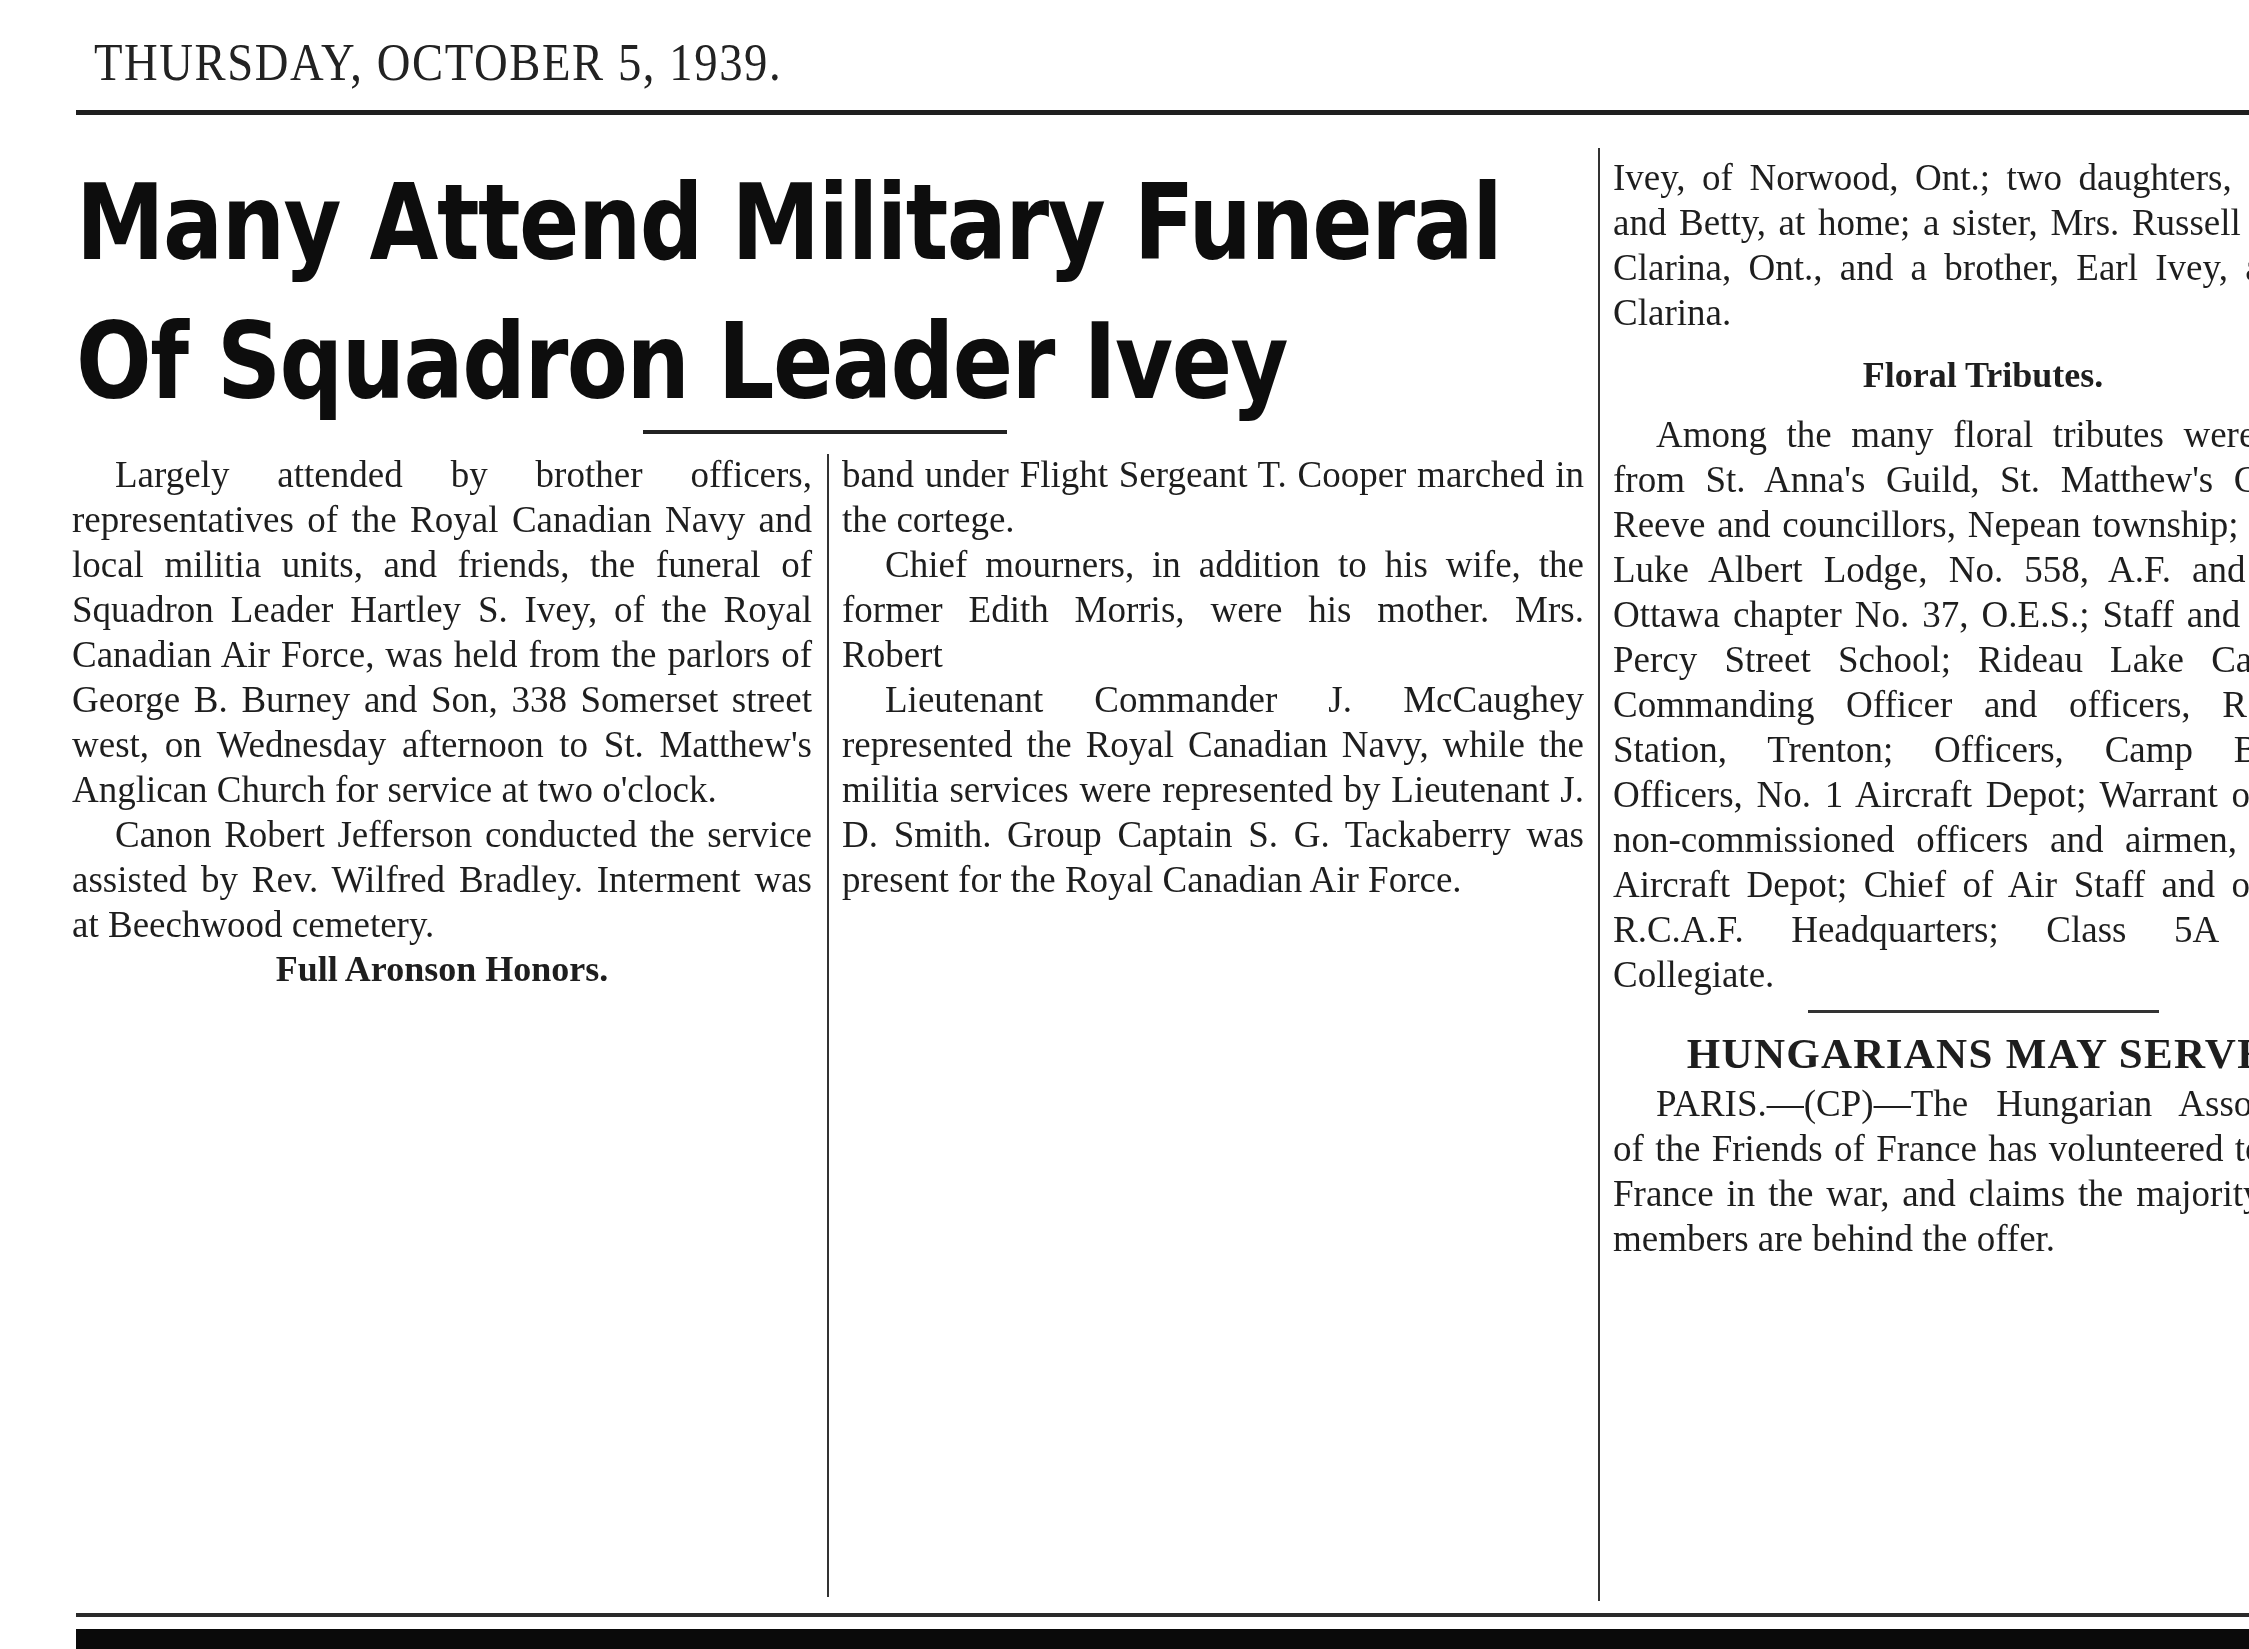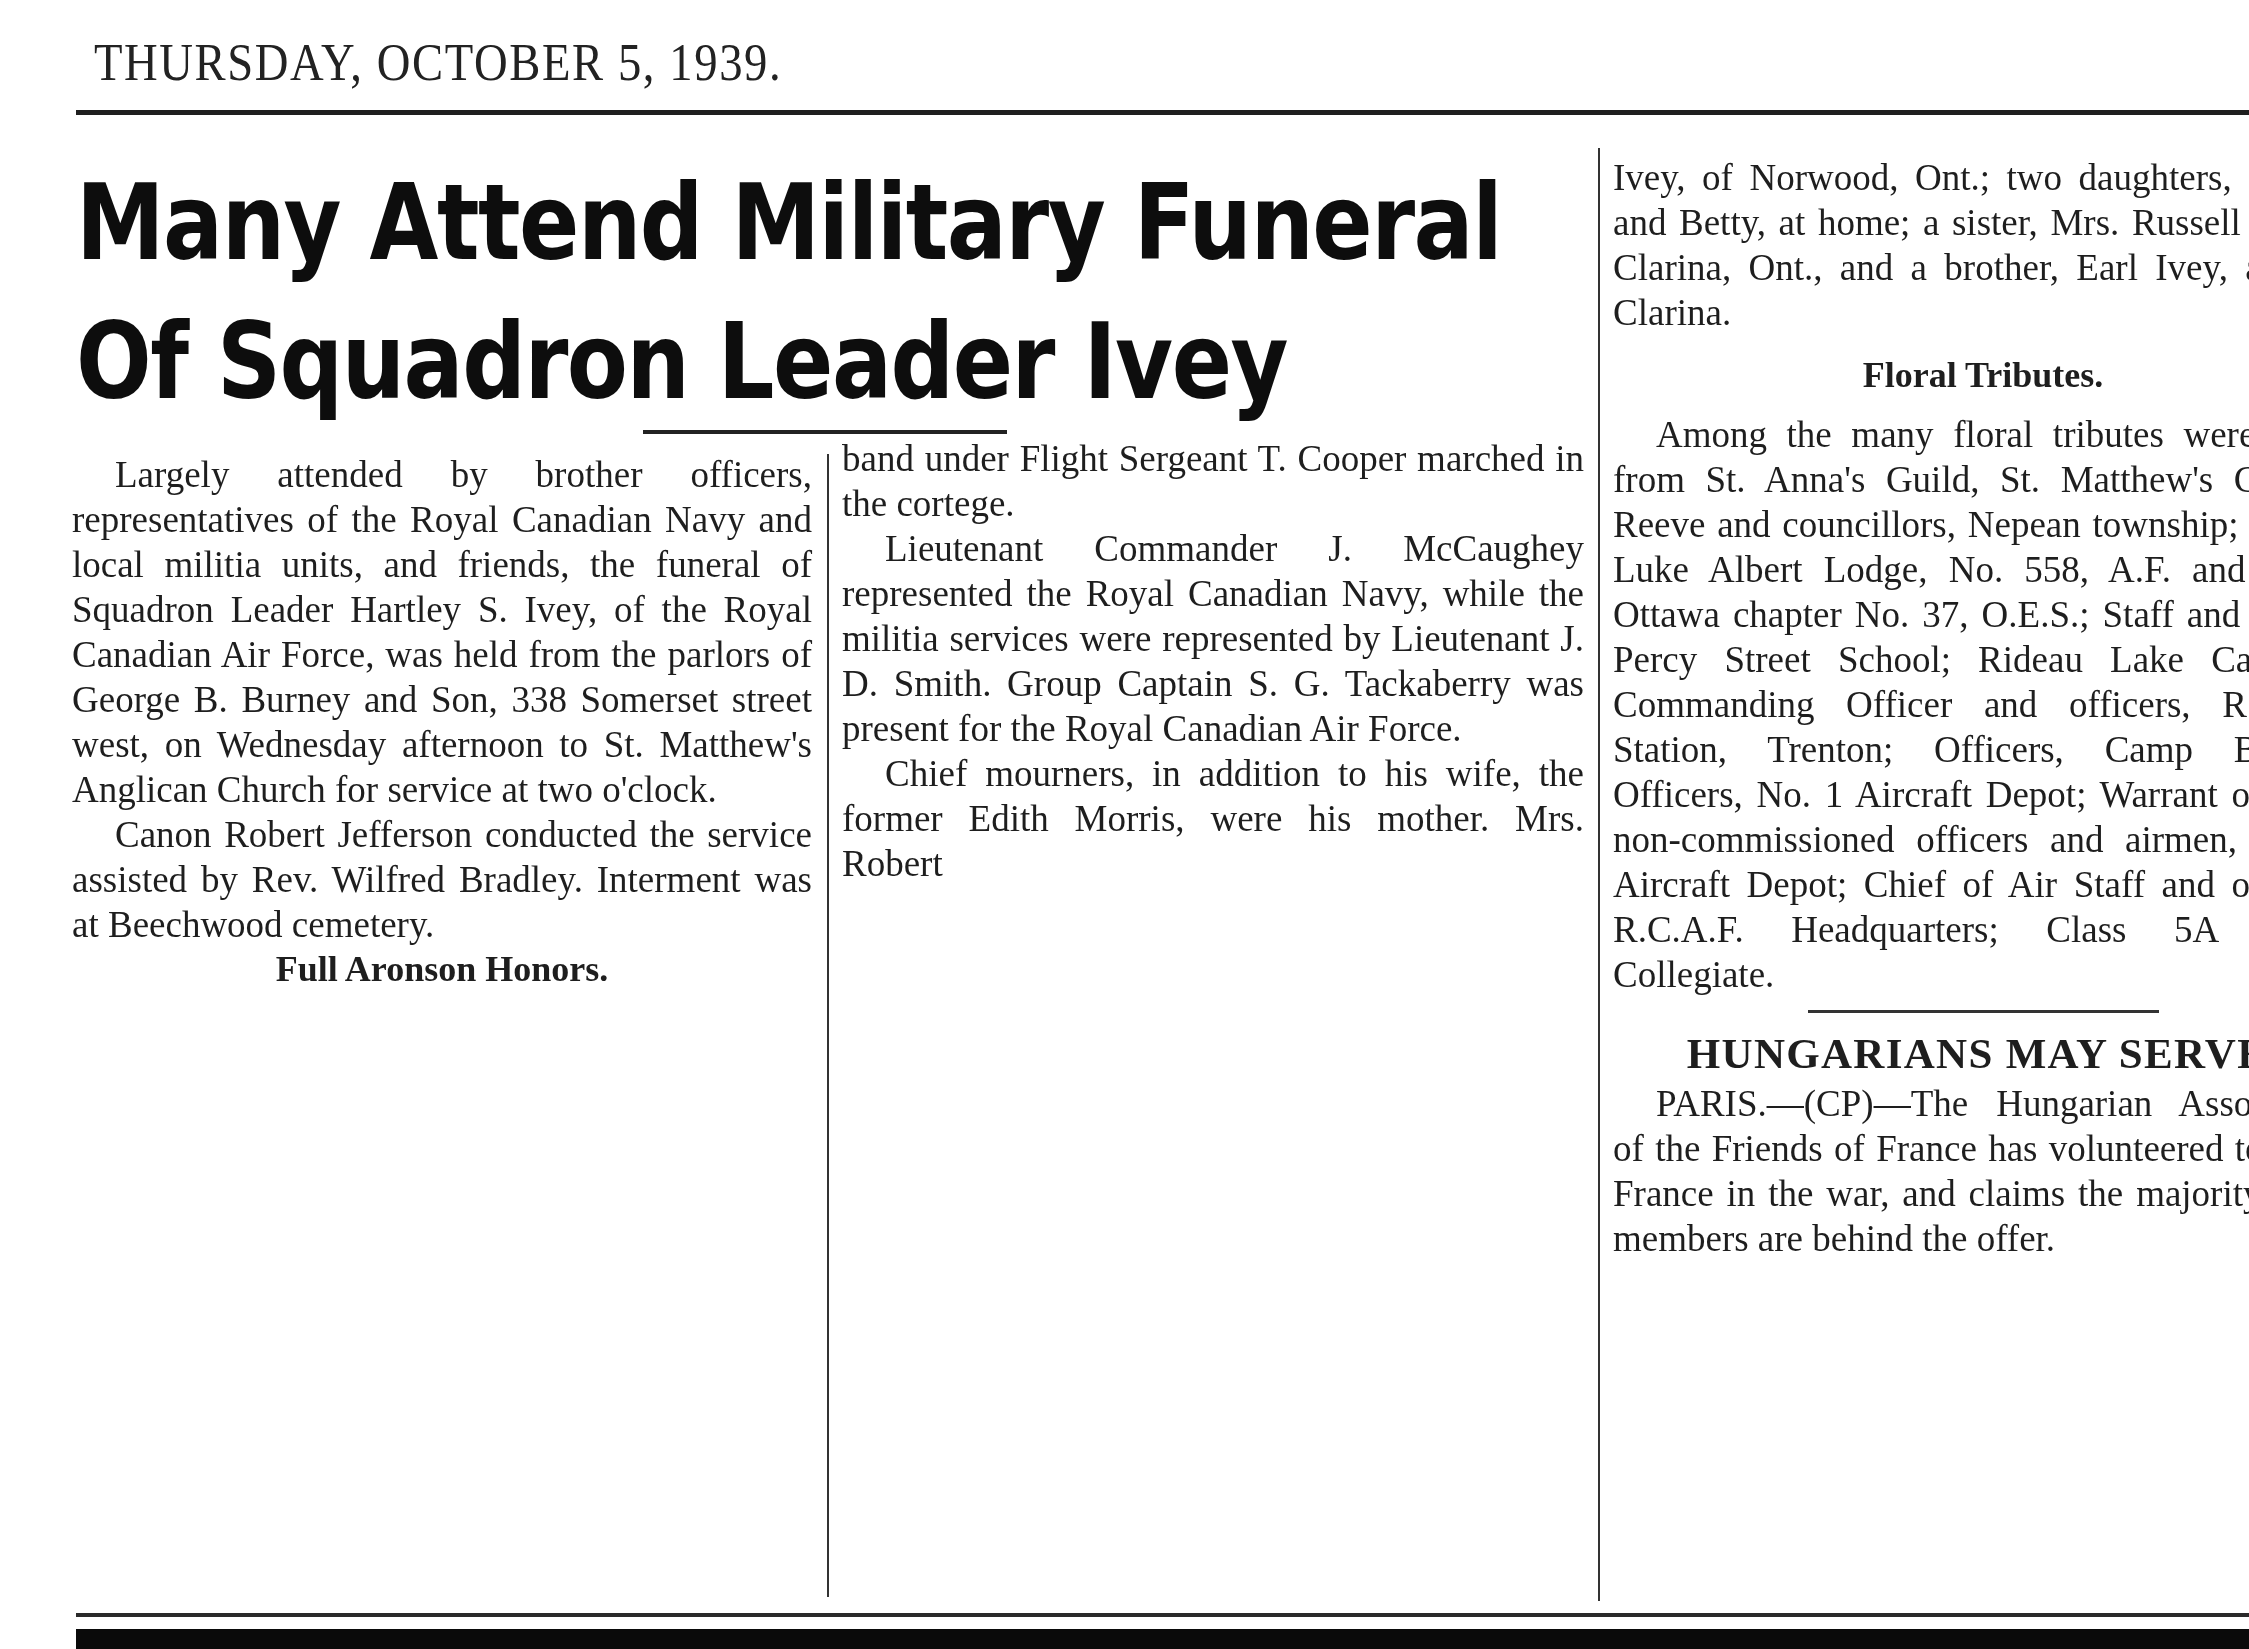--- a/index.html
+++ b/index.html
@@ -17,21 +17,21 @@
     position: absolute; left: 76px; top: 153px; width: 1489px;
     font-family: "DejaVu Sans", "Liberation Sans", sans-serif; font-weight: bold;
     font-size: 106px; line-height: 139px; letter-spacing: -1.8px; color: #0d0d0d;
     transform: scaleX(0.84); transform-origin: left top; white-space: nowrap;
   }
   .head-rule { position: absolute; left: 643px; top: 430px; width: 364px; height: 4px; background: #222; }
   .col { position: absolute; top: 452px; font-size: 37px; line-height: 45px; text-align: justify; color: #1e1e1e; }
   .col p { margin: 0; text-indent: 43px; }
   .col p.noindent { text-indent: 0; }
   .col1 { left: 72px; width: 740px; }
-  .col2 { left: 842px; width: 742px; top: 436px; }
+  .col2 { left: 842px; width: 742px; top: 452px; }
   .col3 { left: 1613px; width: 740px; top: 155px; }
   .subhead { text-align: center; font-weight: bold; font-size: 36px; margin: 7.2px 0 3.6px 0; text-indent: 0 !important; }
   .subhead-big { text-align: center; font-weight: bold; font-size: 43px; letter-spacing: 1.3px; margin: 18px 0 4.5px 0; }
   .vrule { position: absolute; width: 1.8px; background: #333; }
   .short-rule { height: 3.1px; background: #333; width: 351px; margin: 13.5px auto 13.5px auto; }
   .bottom-rule { position: absolute; left: 76px; right: 49px; top: 1613px; height: 4px; background: #2a2a2a; }
   .bottom-bar { position: absolute; left: 76px; right: 49px; top: 1629px; height: 27px; background: #0a0a0a; }
   .lead { font-weight: normal; }
 </style>
 </head>
@@ -50,22 +50,22 @@
 <div class="vrule" style="left:1598px; top:148px; height:1453px;"></div>
 
 <div class="col col1">
   <p><span class="lead">Largely</span><span> attended by brother officers, representatives of the Royal Canadian Navy and local militia units, and friends, the funeral of Squadron Leader Hartley S. Ivey, of the Royal Canadian Air Force, was held from the parlors of George B. Burney and Son, 338 Somerset street west, on Wednesday afternoon to St. Matthew's Anglican Church for service at two o'clock.</span></p>
   <p>Canon Robert Jefferson conducted the service assisted by Rev. Wilfred Bradley. Interment was at Beechwood cemetery.</p>
   <p class="subhead">Full Aronson Honors.</p>
 </div>
 
 <div class="col col2">
   <p class="noindent">band under Flight Sergeant T. Cooper marched in the cortege.</p>
+  <p>Chief mourners, in addition to his wife, the former Edith Morris, were his mother. Mrs. Robert</p>
   <p>Lieutenant Commander J. McCaughey represented the Royal Canadian Navy, while the militia services were represented by Lieutenant J. D. Smith. Group Captain S. G. Tackaberry was present for the Royal Canadian Air Force.</p>
-  <p>Chief mourners, in addition to his wife, the former Edith Morris, were his mother. Mrs. Robert</p>
 </div>
 
 <div class="col col3">
   <p class="noindent">Ivey, of Norwood, Ont.; two daughters, Evelyn and Betty, at home; a sister, Mrs. Russell Puffer, Clarina, Ont., and a brother, Earl Ivey, also of Clarina.</p>
   <p class="subhead" style="margin:18px 0 13.5px 0;">Floral Tributes.</p>
   <p>Among the many floral tributes were those from St. Anna's Guild, St. Matthew's Church; Reeve and councillors, Nepean township; Sidney Luke Albert Lodge, No. 558, A.F. and A.M.; Ottawa chapter No. 37, O.E.S.; Staff and pupils, Percy Street School; Rideau Lake Campers; Commanding Officer and officers, R.C.A.F. Station, Trenton; Officers, Camp Borden; Officers, No. 1 Aircraft Depot; Warrant officers, non-commissioned officers and airmen, No. 1 Aircraft Depot; Chief of Air Staff and officers, R.C.A.F. Headquarters; Class 5A Glebe Collegiate.</p>
   <div class="short-rule"></div>
   <div class="subhead-big">HUNGARIANS MAY SERVE.</div>
   <p>PARIS.—(CP)—The Hungarian Association of the Friends of France has volunteered to serve France in the war, and claims the majority of its members are behind the offer.</p>
 </div>

